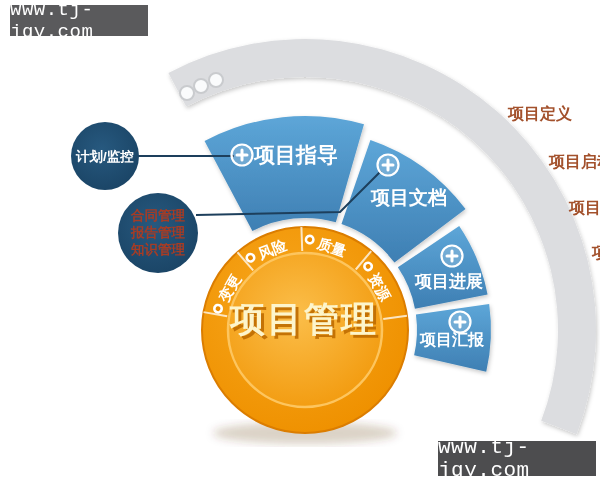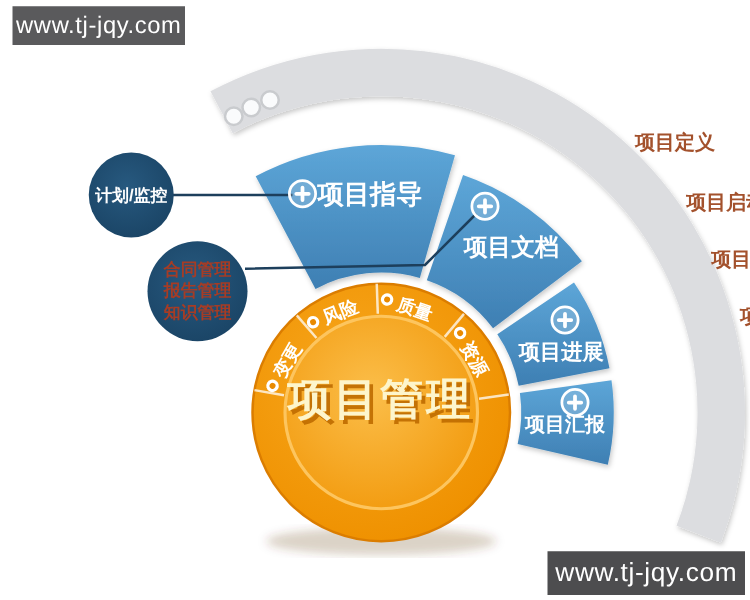--- a/index.html
+++ b/index.html
@@ -1,20 +1,20 @@
 <!DOCTYPE html>
 <html><head>
 <meta charset="utf-8">
 <style>
   html,body{margin:0;padding:0;}
   .stage{position:relative;width:600px;height:480px;background:#ffffff;overflow:hidden;
          font-family:"Liberation Sans",sans-serif;}
   .stage svg{position:absolute;left:0;top:0;}
-  .wm{position:absolute;color:#ffffff;display:flex;align-items:center;justify-content:center;
-      letter-spacing:0.5px;}
+  .wm{position:absolute;color:#ffffff;display:flex;align-items:center;justify-content:flex-start;
+      letter-spacing:0.5px;font-family:Liberation Mono, monospace;}
   .wm-top{left:10px;top:5px;width:138px;height:31px;background:#5a5a5c;font-size:19px;}
   .wm-bottom{left:438px;top:441px;width:158px;height:35px;background:#4d4d4f;font-size:21px;}
   text{font-family:"Liberation Sans",sans-serif;}
   .seg-label{fill:#ffffff;font-weight:bold;text-anchor:middle;}
   .ring-label{fill:#ffffff;font-weight:bold;font-size:14.5px;}
   .center-label{font-size:35px;font-weight:bold;text-anchor:middle;letter-spacing:2px;}
   .navy-label{fill:#ffffff;font-weight:bold;text-anchor:middle;font-size:13.5px;}
   .mgmt-label{fill:#a63c25;font-weight:bold;text-anchor:middle;font-size:13.5px;}
   .right-label{fill:#a3512c;font-weight:bold;font-size:16px;}
 </style>

